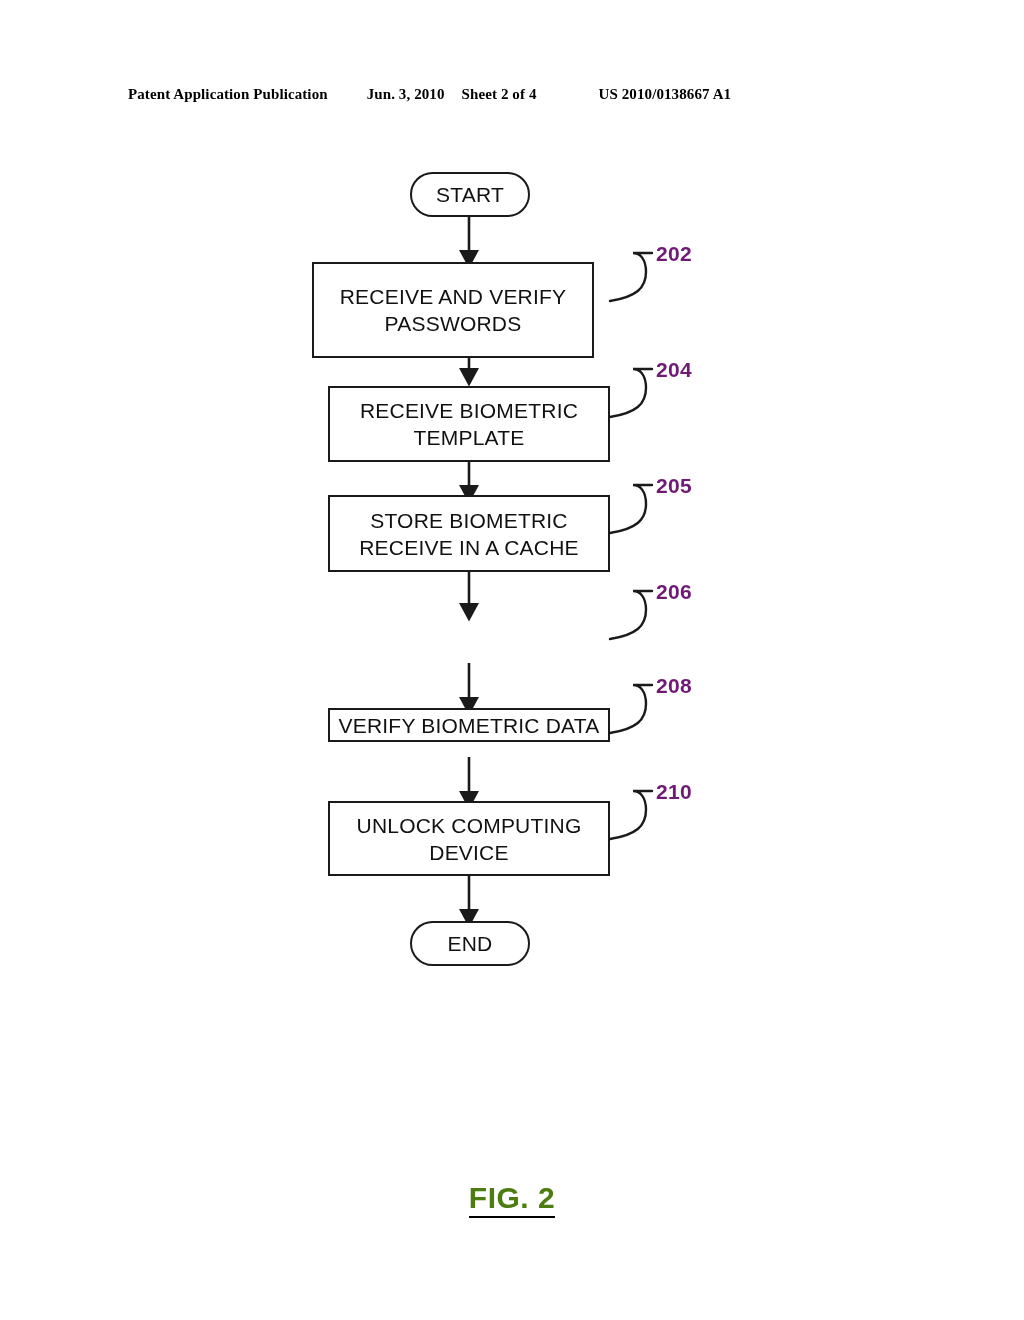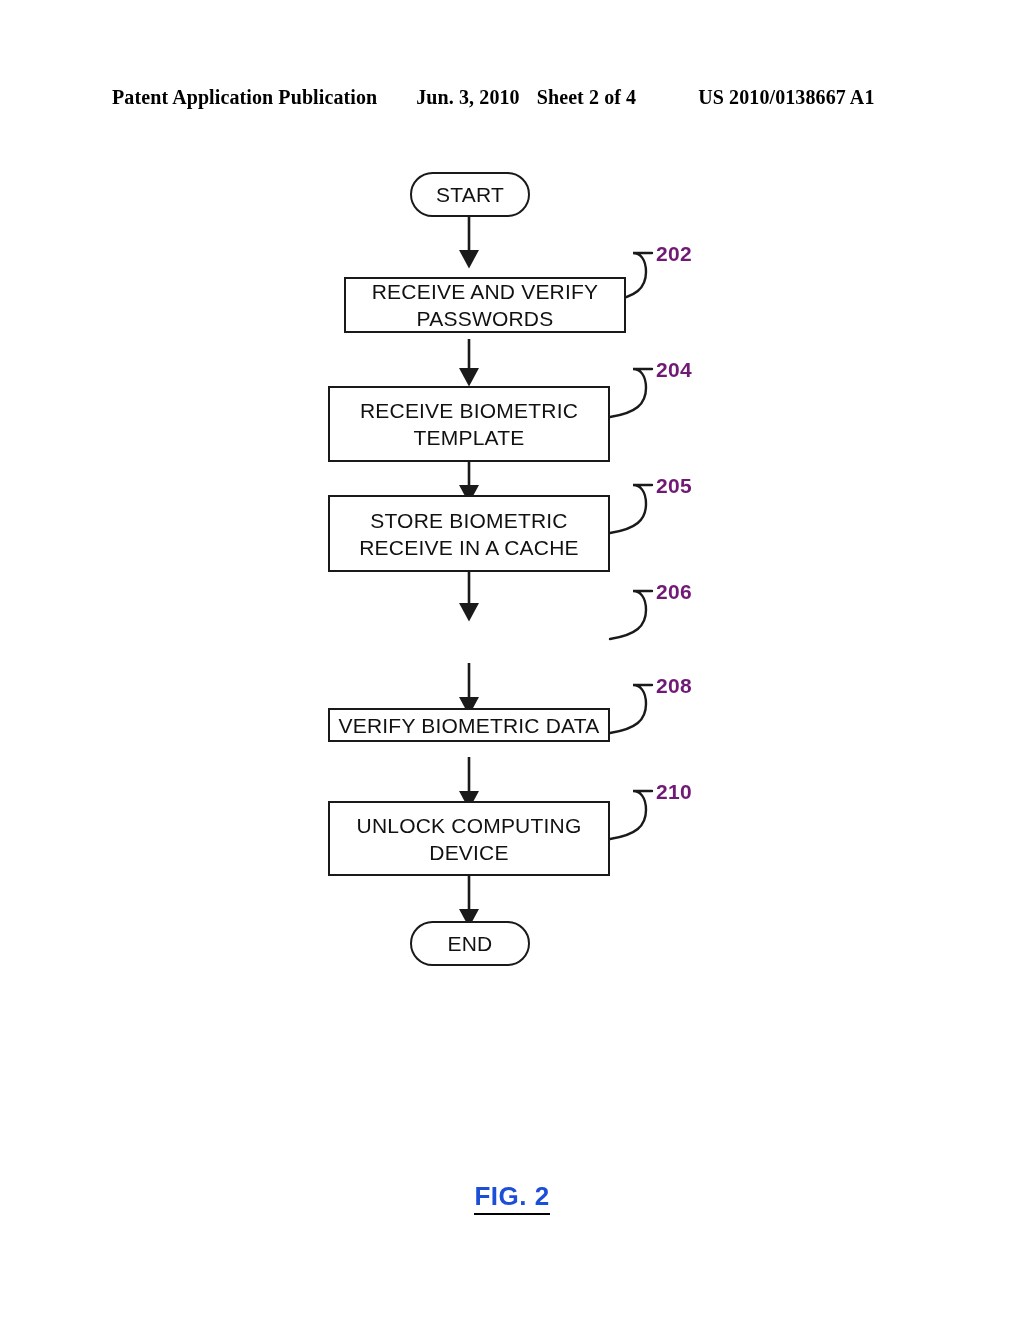--- a/index.html
+++ b/index.html
@@ -14,28 +14,28 @@
     position: relative;
     overflow: hidden;
     font-family: "Liberation Sans", sans-serif;
     color: #000000;
   }
 
   
   .page-header {
     position: absolute;
     top: 86px;
-    left: 112px;
+    left: 128px;
     width: 768px;
     height: 26px;
     display: flex;
     align-items: baseline;
     font-family: "Liberation Serif", serif;
     font-weight: bold;
-    font-size: 20px;
+    font-size: 15px;
     letter-spacing: 0.1px;
     white-space: nowrap;
   }
   .hdr-left { flex: 0 0 auto; }
   .hdr-mid  { flex: 0 0 auto; margin-left: 39px; }
   .hdr-sheet { flex: 0 0 auto; margin-left: 17px; }
   .hdr-right { flex: 0 0 auto; margin-left: 62px; }
 
   
   .figure {
@@ -90,23 +90,23 @@
 
   
   .fig-caption {
     position: absolute;
     left: 0;
     top: 1181px;
     width: 1024px;
     text-align: center;
     font-family: "Liberation Sans", sans-serif;
     font-weight: bold;
-    font-size: 26px;
+    font-size: 30px;
     letter-spacing: 0.5px;
-    color: #1d4ed8;
+    color: #4d7c0f;
   }
   .fig-caption span {
     border-bottom: 2.5px solid #000000;
     padding-bottom: 2px;
   }
 </style>
 </head>
 <body>
 
 <div class="page-header">
@@ -142,21 +142,21 @@
       <path d="M610,639 C636,635 646,626 646,610 C646,597 640,591 633,591 L652,591"></path>
       <path d="M610,733 C636,729 646,720 646,704 C646,691 640,685 633,685 L652,685"></path>
       <path d="M610,839 C636,835 646,826 646,810 C646,797 640,791 633,791 L652,791"></path>
     </g>
   </svg>
 
   <div class="node terminal" style="left:410px; top:172px; width:120px; height:45px;justify-content:center;">
     <span class="node-label">START</span>
   </div>
 
-  <div class="node" style="left:344px; top:262px; width:282px; height:56px;margin-top:15px;">
+  <div class="node" style="left:312px; top:262px; width:282px; height:96px;">
     <span class="node-label">RECEIVE AND VERIFY PASSWORDS</span>
   </div>
 
   <div class="node" style="left:328px; top:386px; width:282px; height:76px;">
     <span class="node-label">RECEIVE BIOMETRIC TEMPLATE</span>
   </div>
 
   <div class="node" style="left:328px; top:495px; width:282px; height:77px;">
     <span class="node-label">STORE BIOMETRIC RECEIVE IN A CACHE</span>
   </div>

